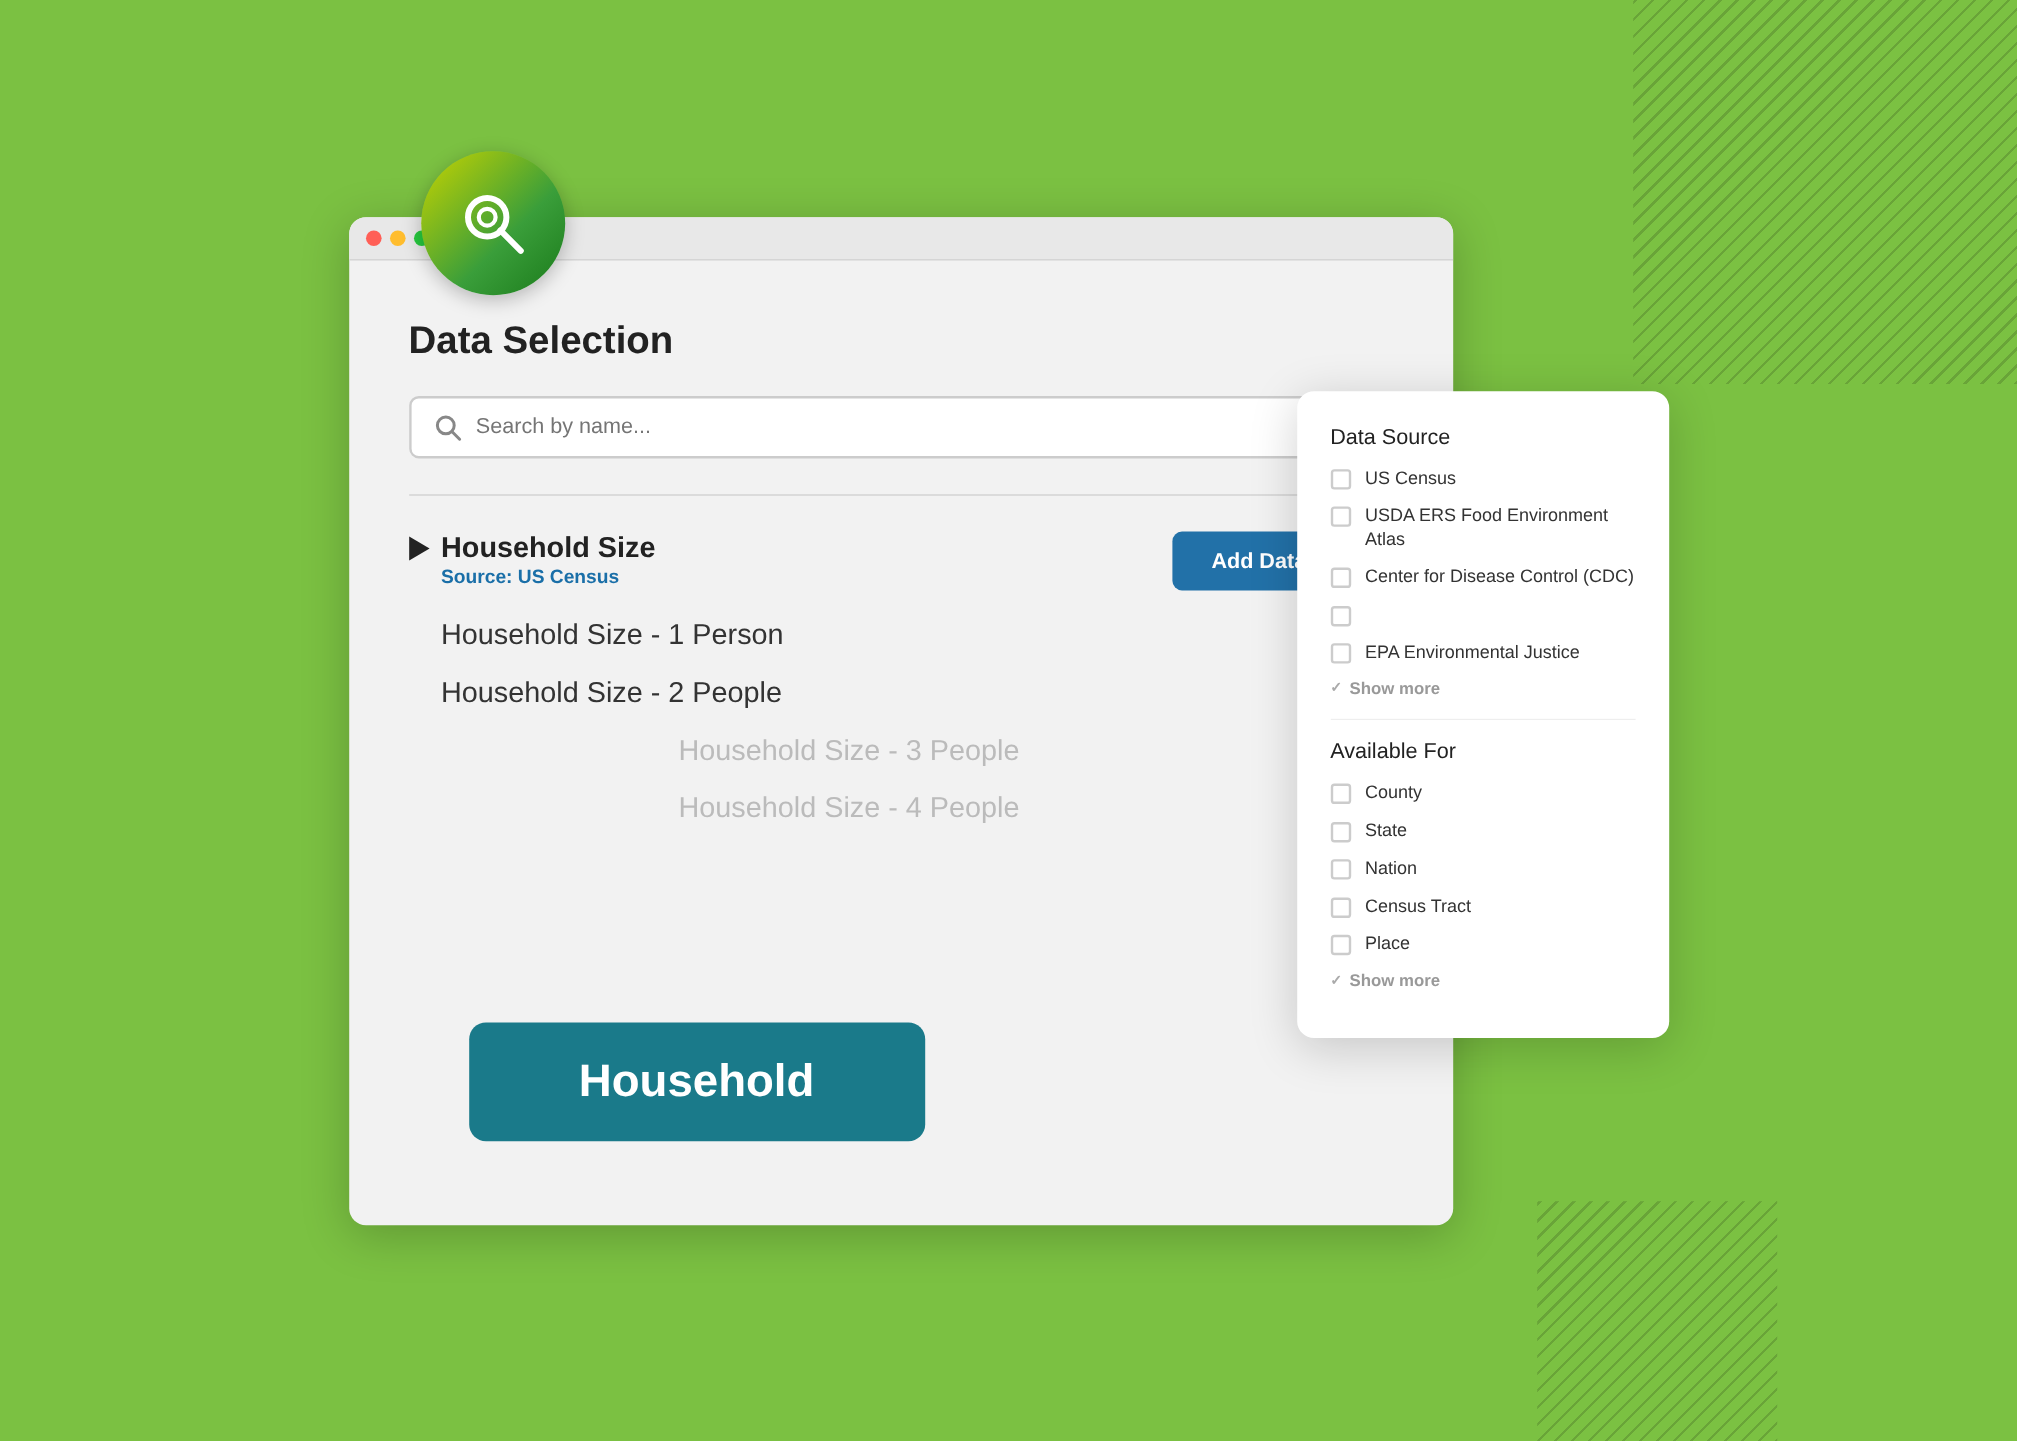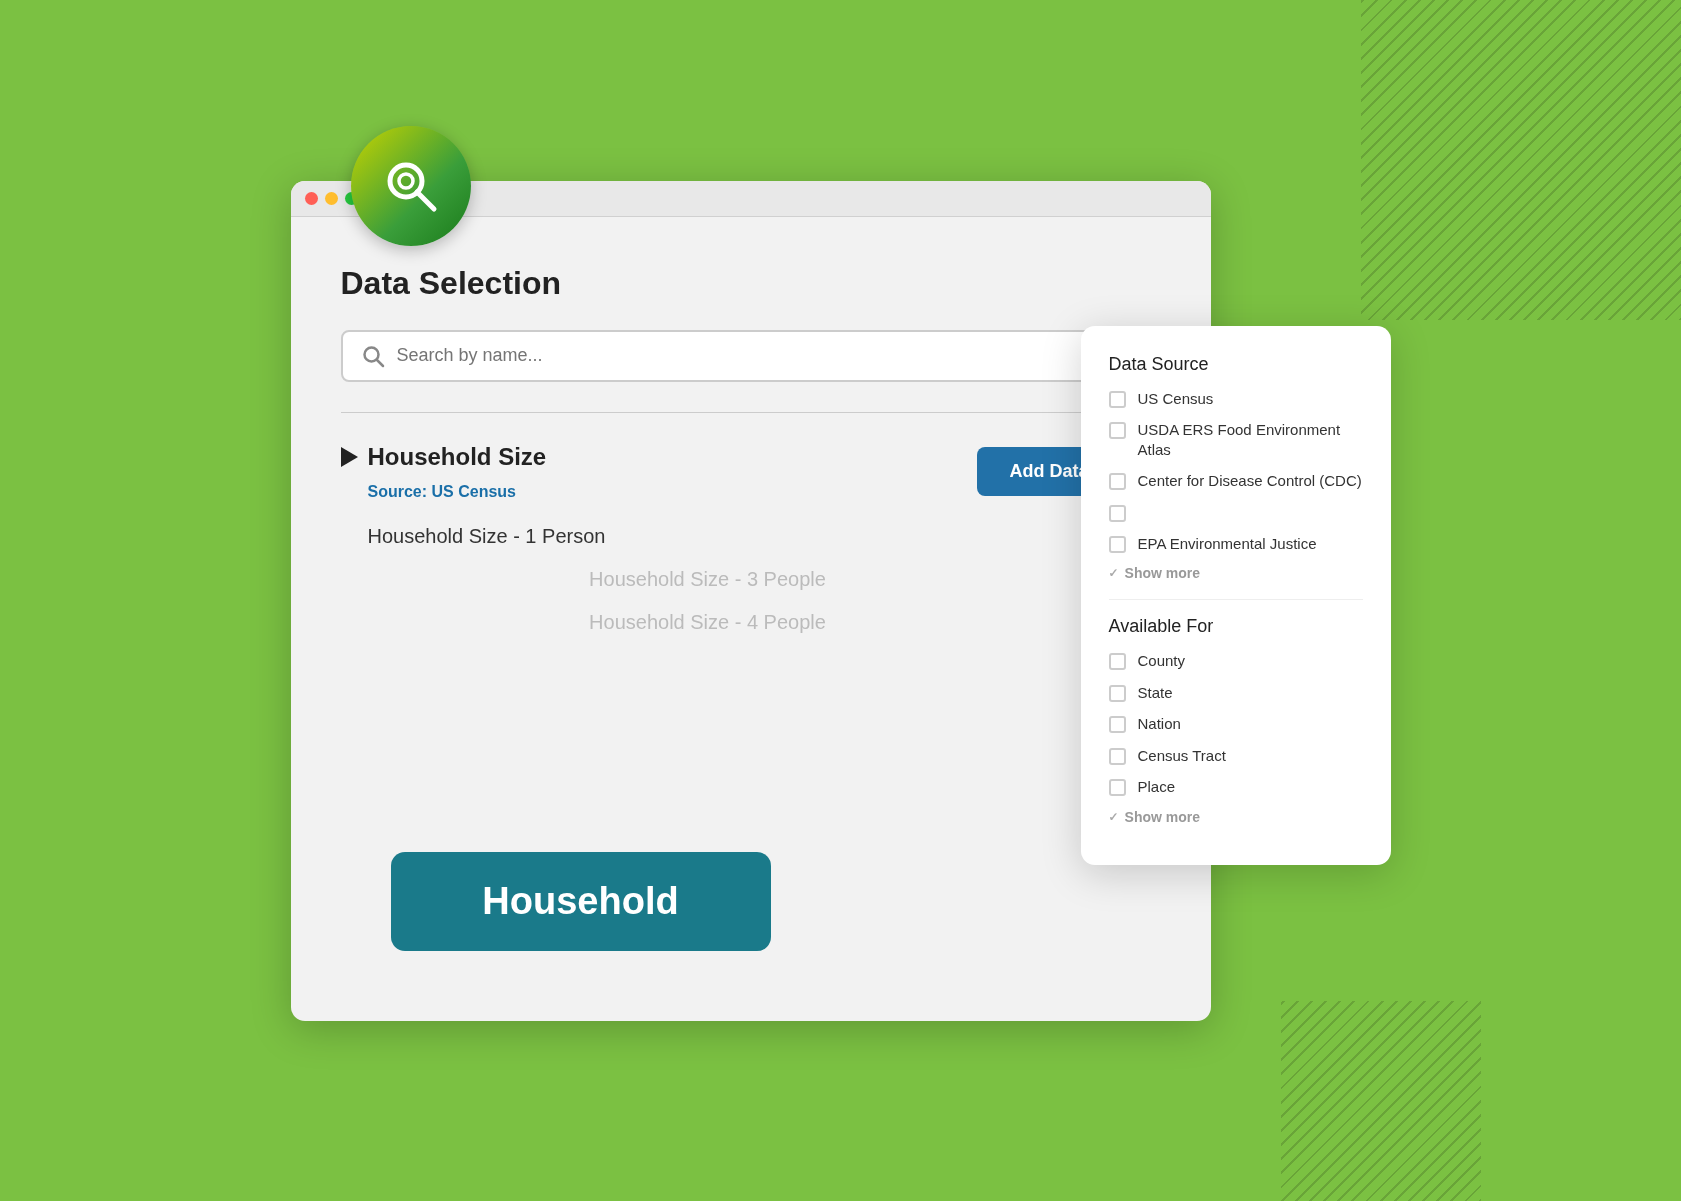--- a/index.html
+++ b/index.html
@@ -181,21 +181,21 @@
     }
     .item-name {
       font-size: 24px;
       font-weight: 800;
       color: #222;
     }
     .item-source {
       font-size: 16px;
       color: #888;
       margin-left: 27px;
-      margin-top: 12px;
+      margin-top: 2px;
     }
     .item-source span {
       color: #1a6fa8;
       font-weight: 600;
     }
 
     
     .add-data-btn {
       background: #2271a8;
       color: #fff;
@@ -208,21 +208,21 @@
       white-space: nowrap;
     }
 
     
     .sub-items {
       margin-left: 27px;
       margin-top: 14px;
       width: 680px;
     }
     .sub-item {
-      font-size: 20px;
+      font-size: 24px;
       color: #333;
       padding: 10px 0;
       border-bottom: none;
     }
     .sub-item.faded {
       color: #bbb;
       text-align: center;
     }
 
     
@@ -358,20 +358,21 @@
           </div>
           <div class="item-source">
             <span>Source: </span><span>US Census</span>
           </div>
         </div>
         <button class="add-data-btn">Add Data</button>
       </div>
 
       <div class="sub-items">
         <div class="sub-item">Household Size - 1 Person</div>
+        <div class="sub-item">Household Size - 2 People</div>
         <div class="sub-item faded">Household Size - 3 People</div>
         <div class="sub-item faded">Household Size - 4 People</div>
       </div>
     </div>
 
     <div class="download-btn-wrapper">
       <button class="download-btn">Household</button>
     </div>
   </div>
 

